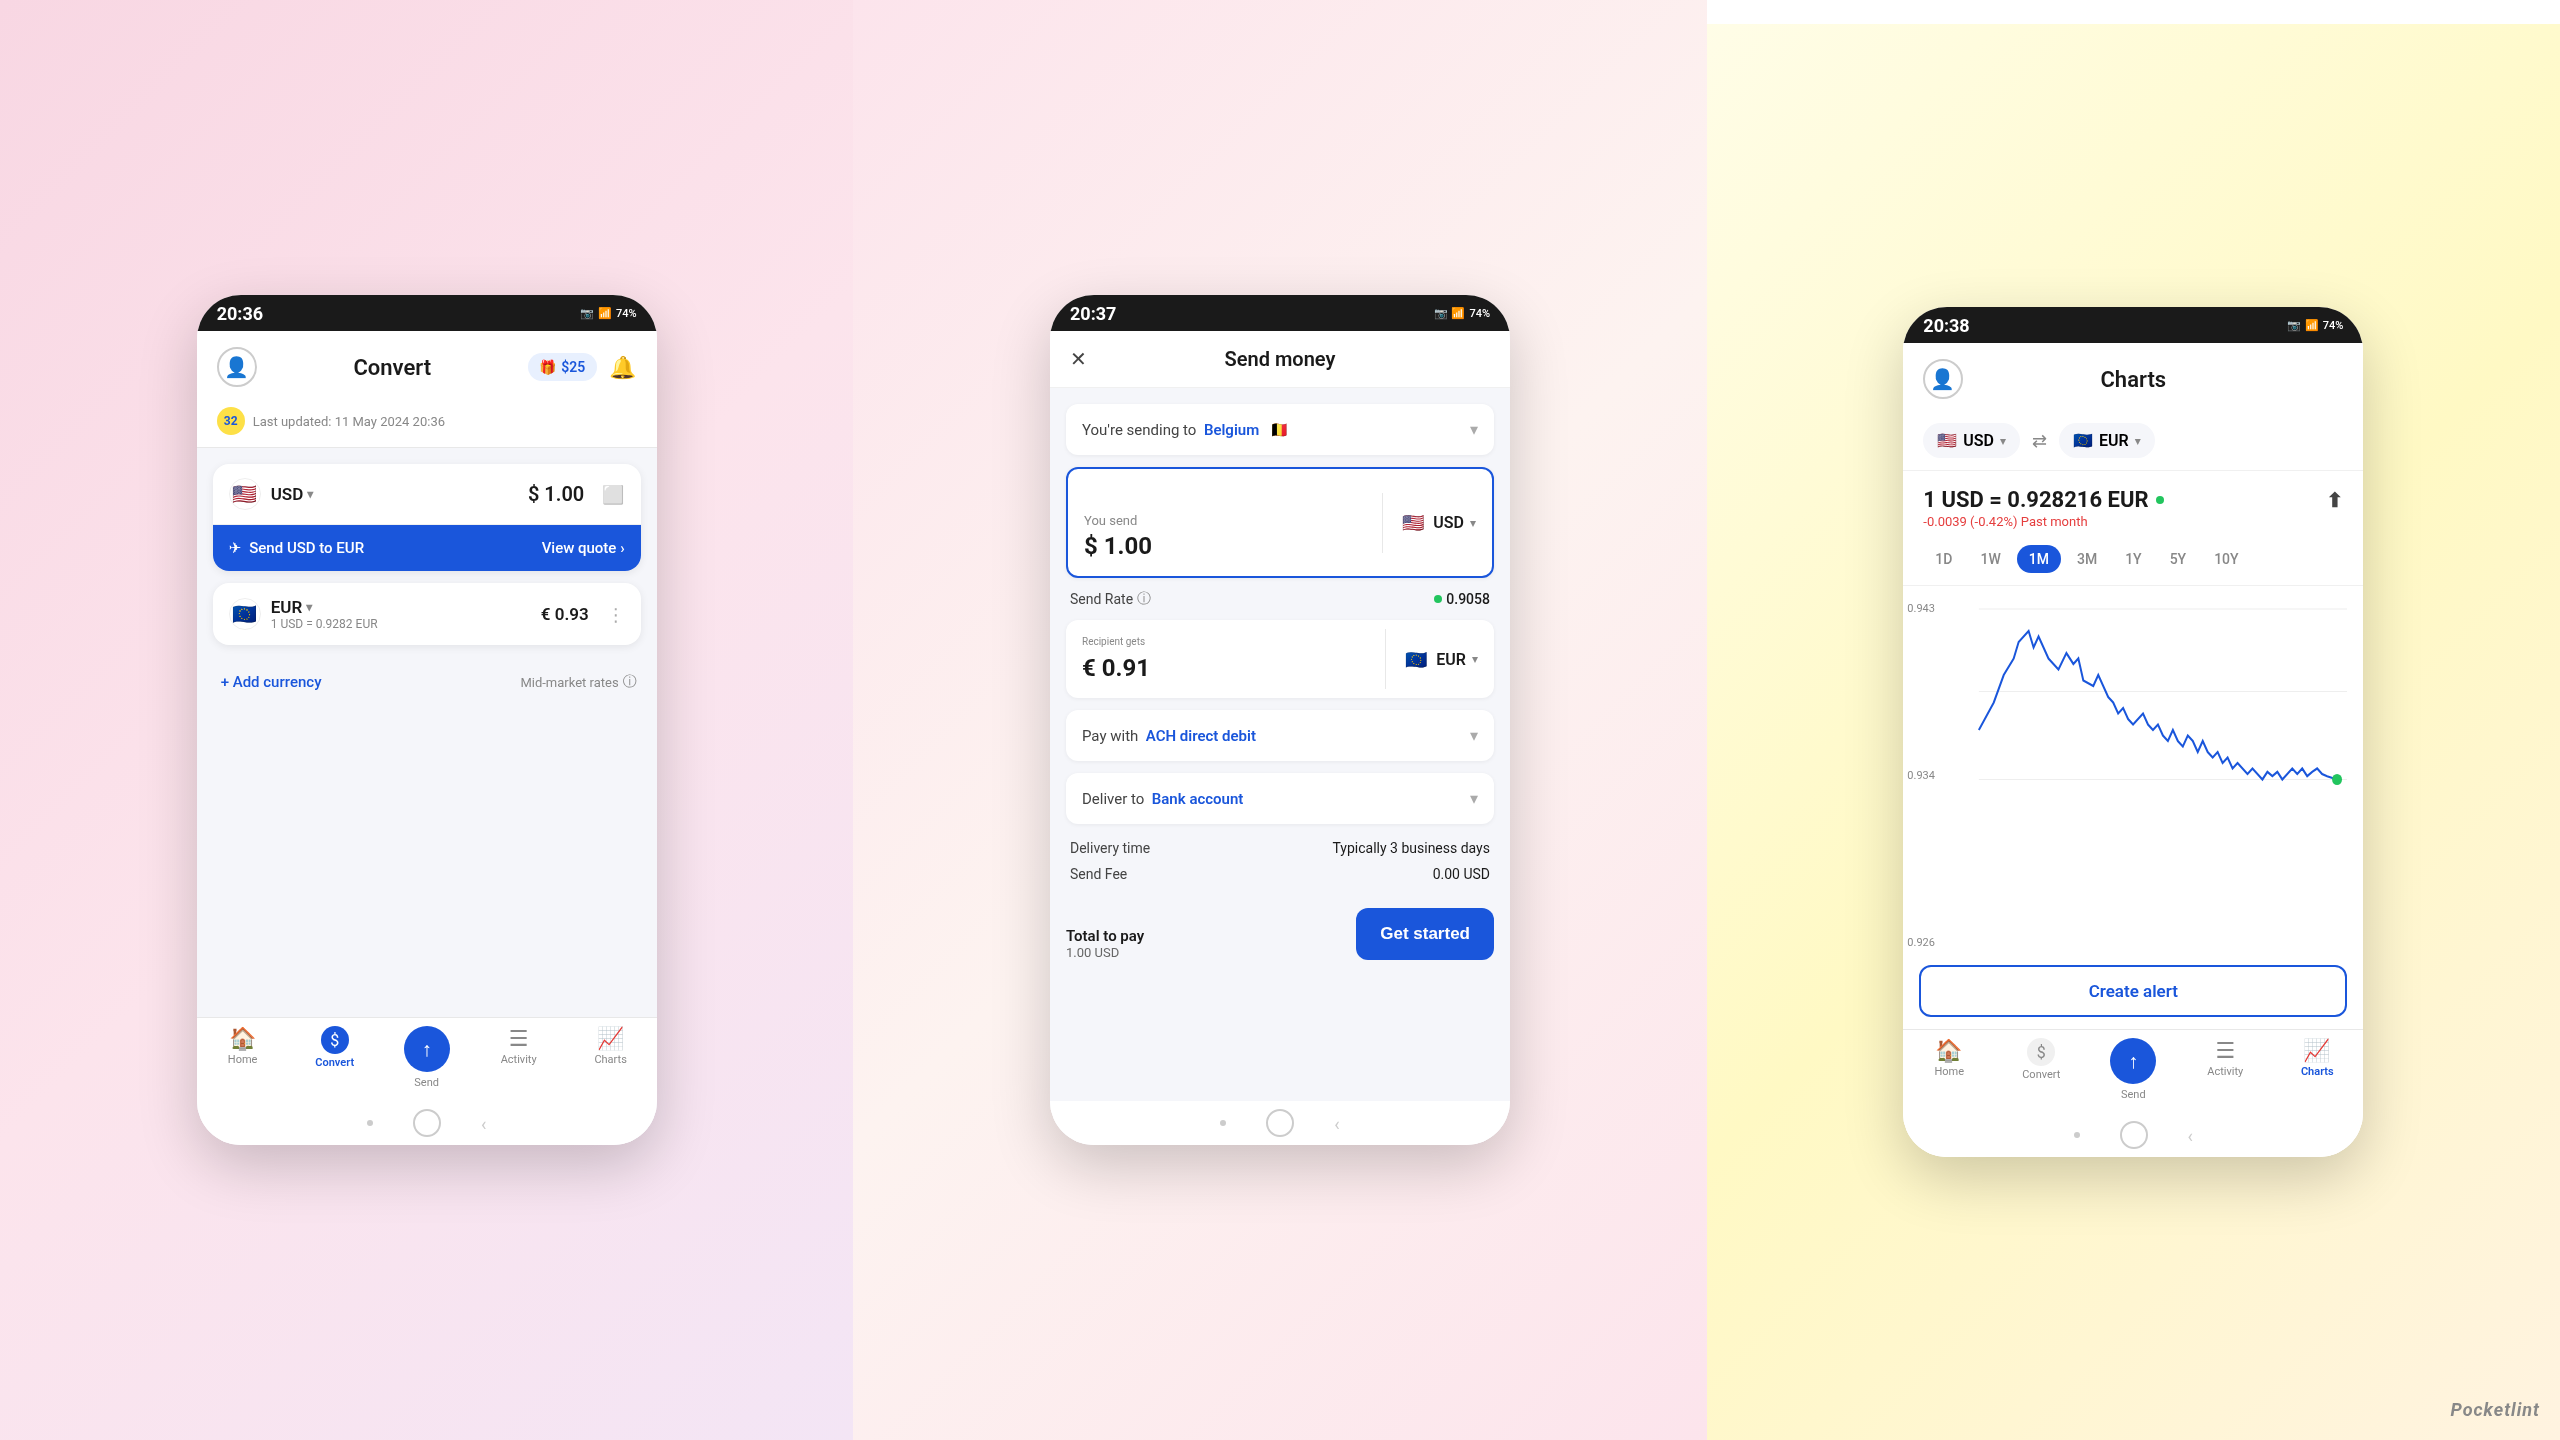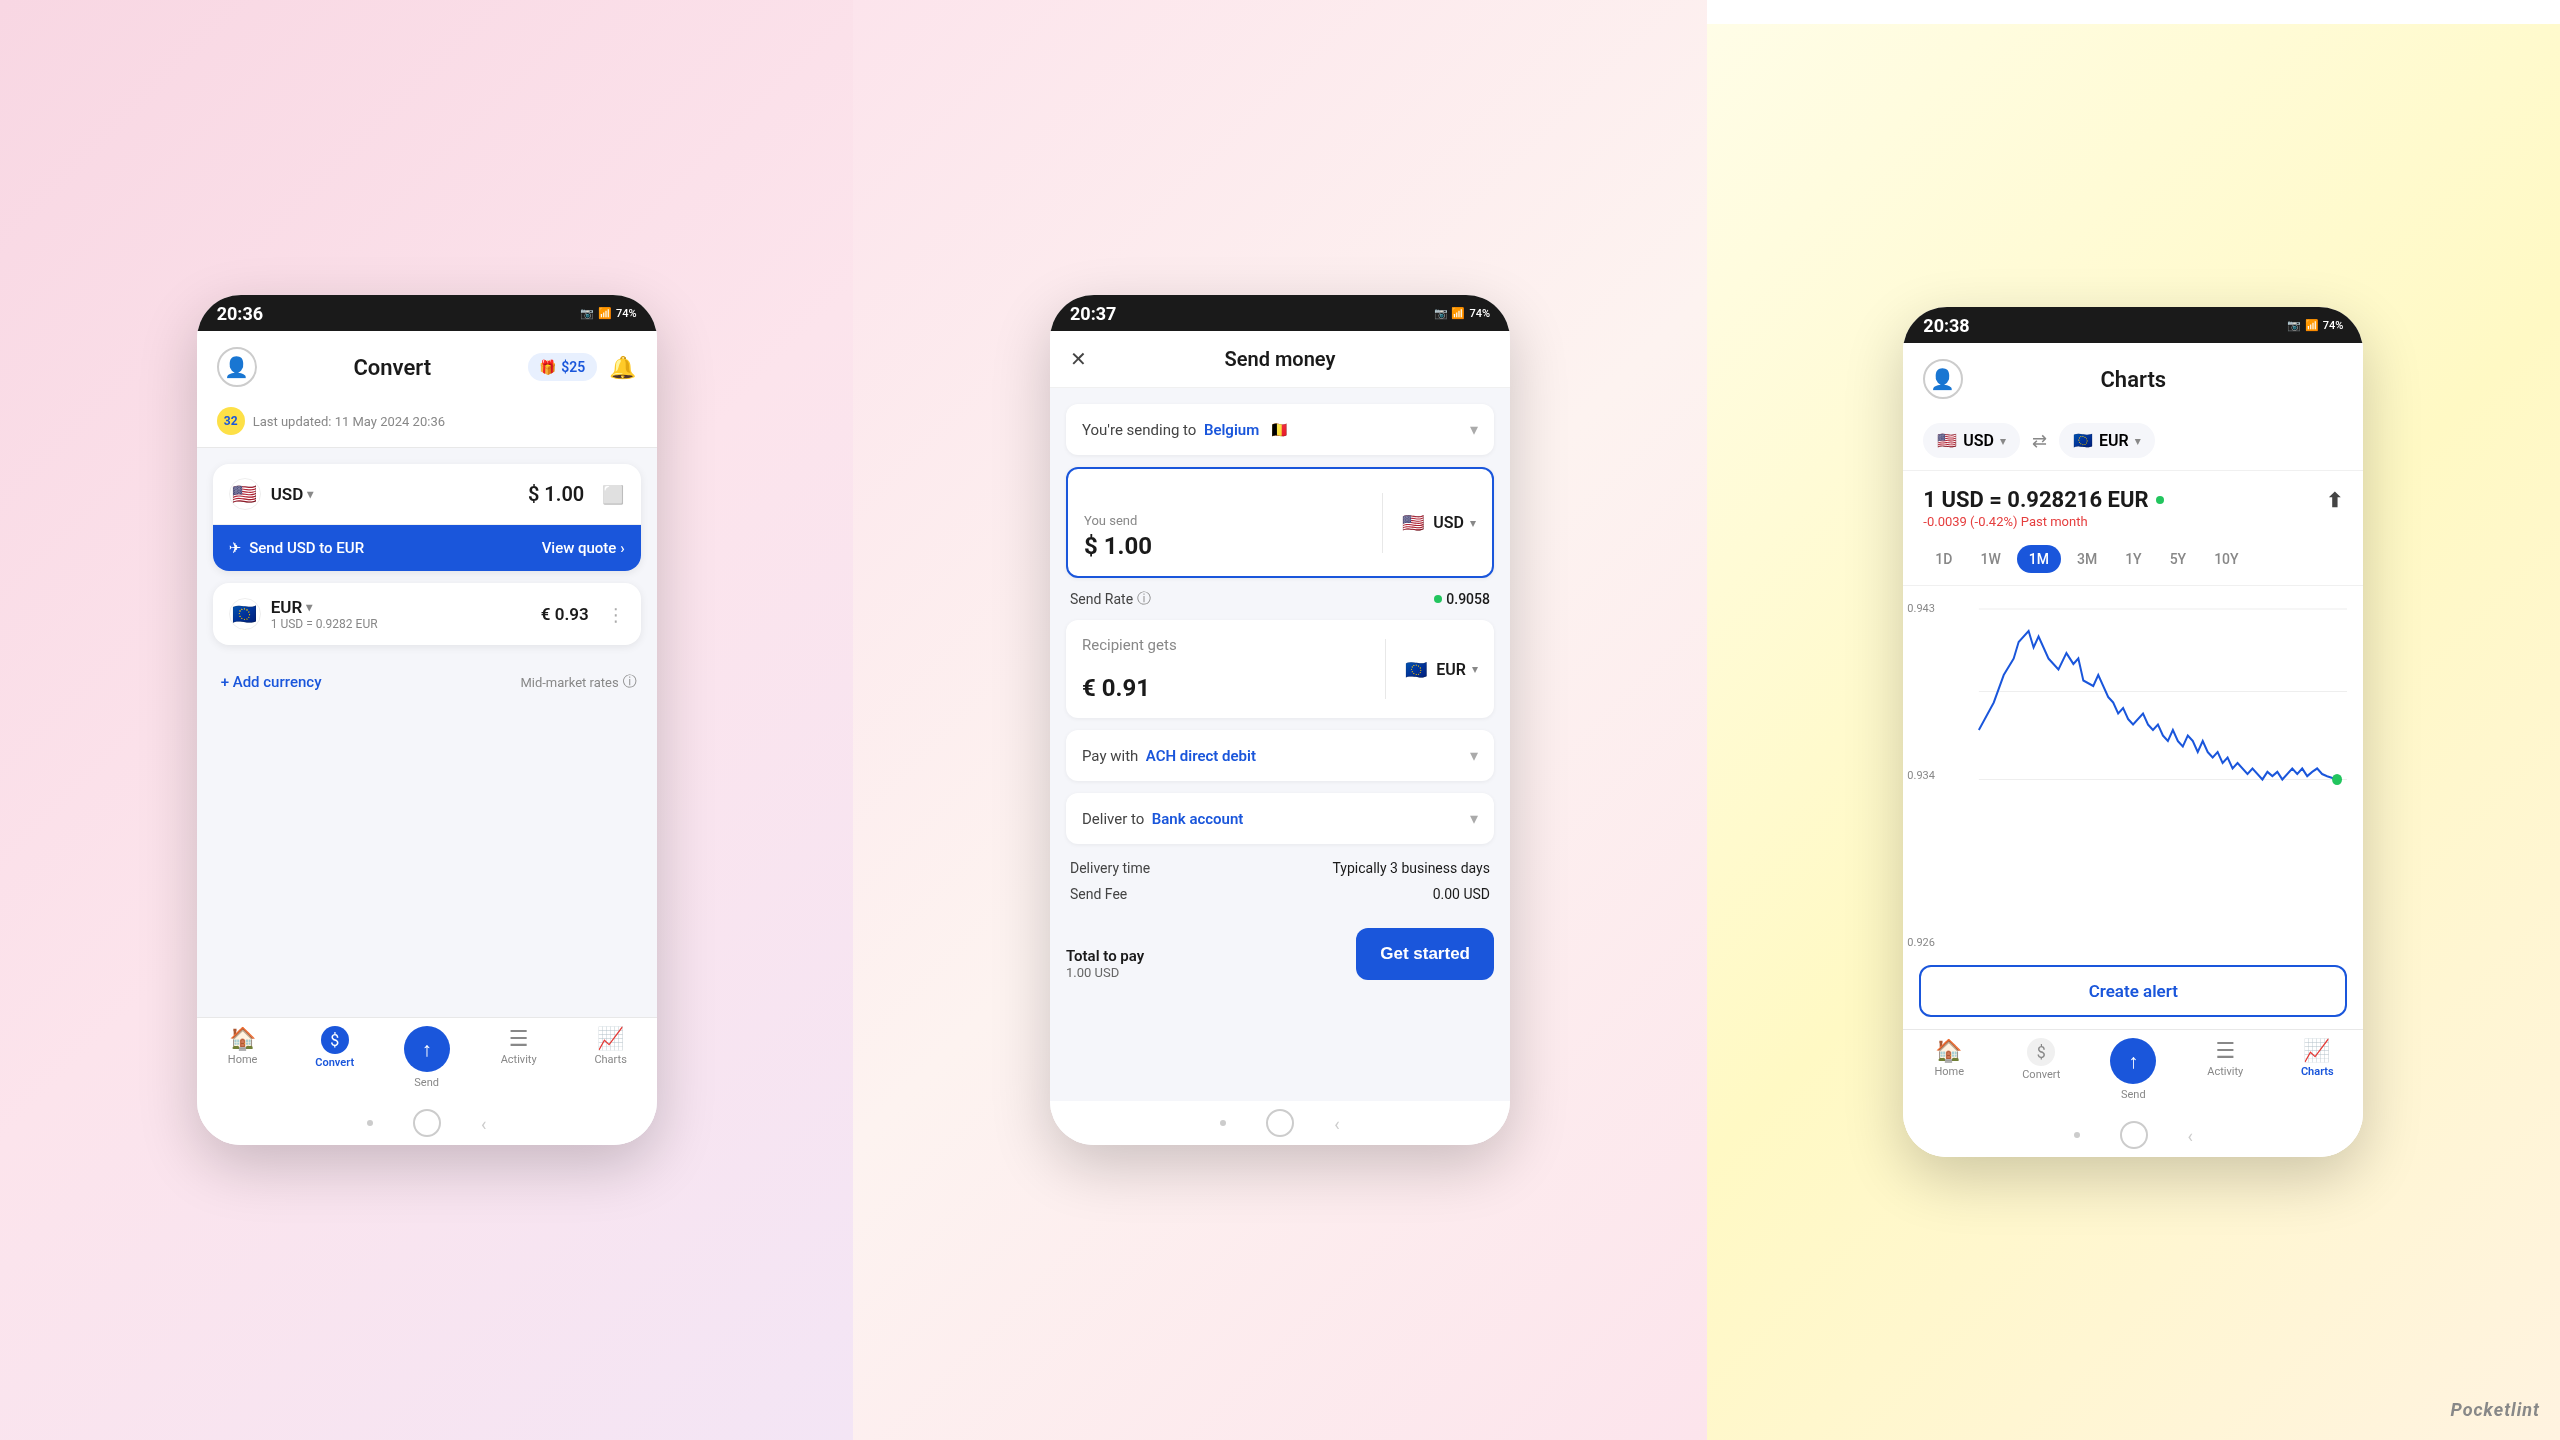--- a/index.html
+++ b/index.html
@@ -303,21 +303,21 @@
     .green-dot { width: 8px; height: 8px; background: #22c55e; border-radius: 50%; }
 
     .s2-recipient-box {
       background: #ffffff;
       border-radius: 12px;
       overflow: hidden;
       box-shadow: 0 1px 4px rgba(0,0,0,0.06);
     }
     .s2-recipient-inner { display: flex; align-items: center; }
     .s2-recipient-left { padding: 16px; flex: 1; }
-    .s2-recipient-sublabel { font-size: 15px; color: #888; margin-bottom: 20px; }
+    .s2-recipient-sublabel { font-size: 10px; color: #888; margin-bottom: 7px; }
     .s2-recipient-amount { font-size: 24px; font-weight: 700; color: #1a1a1a; }
     .s2-recipient-right {
       padding: 16px;
       border-left: 1px solid #e8e8e8;
       display: flex; align-items: center; gap: 6px;
     }
 
     .s2-pay-row {
       background: #ffffff;
       border-radius: 12px;

